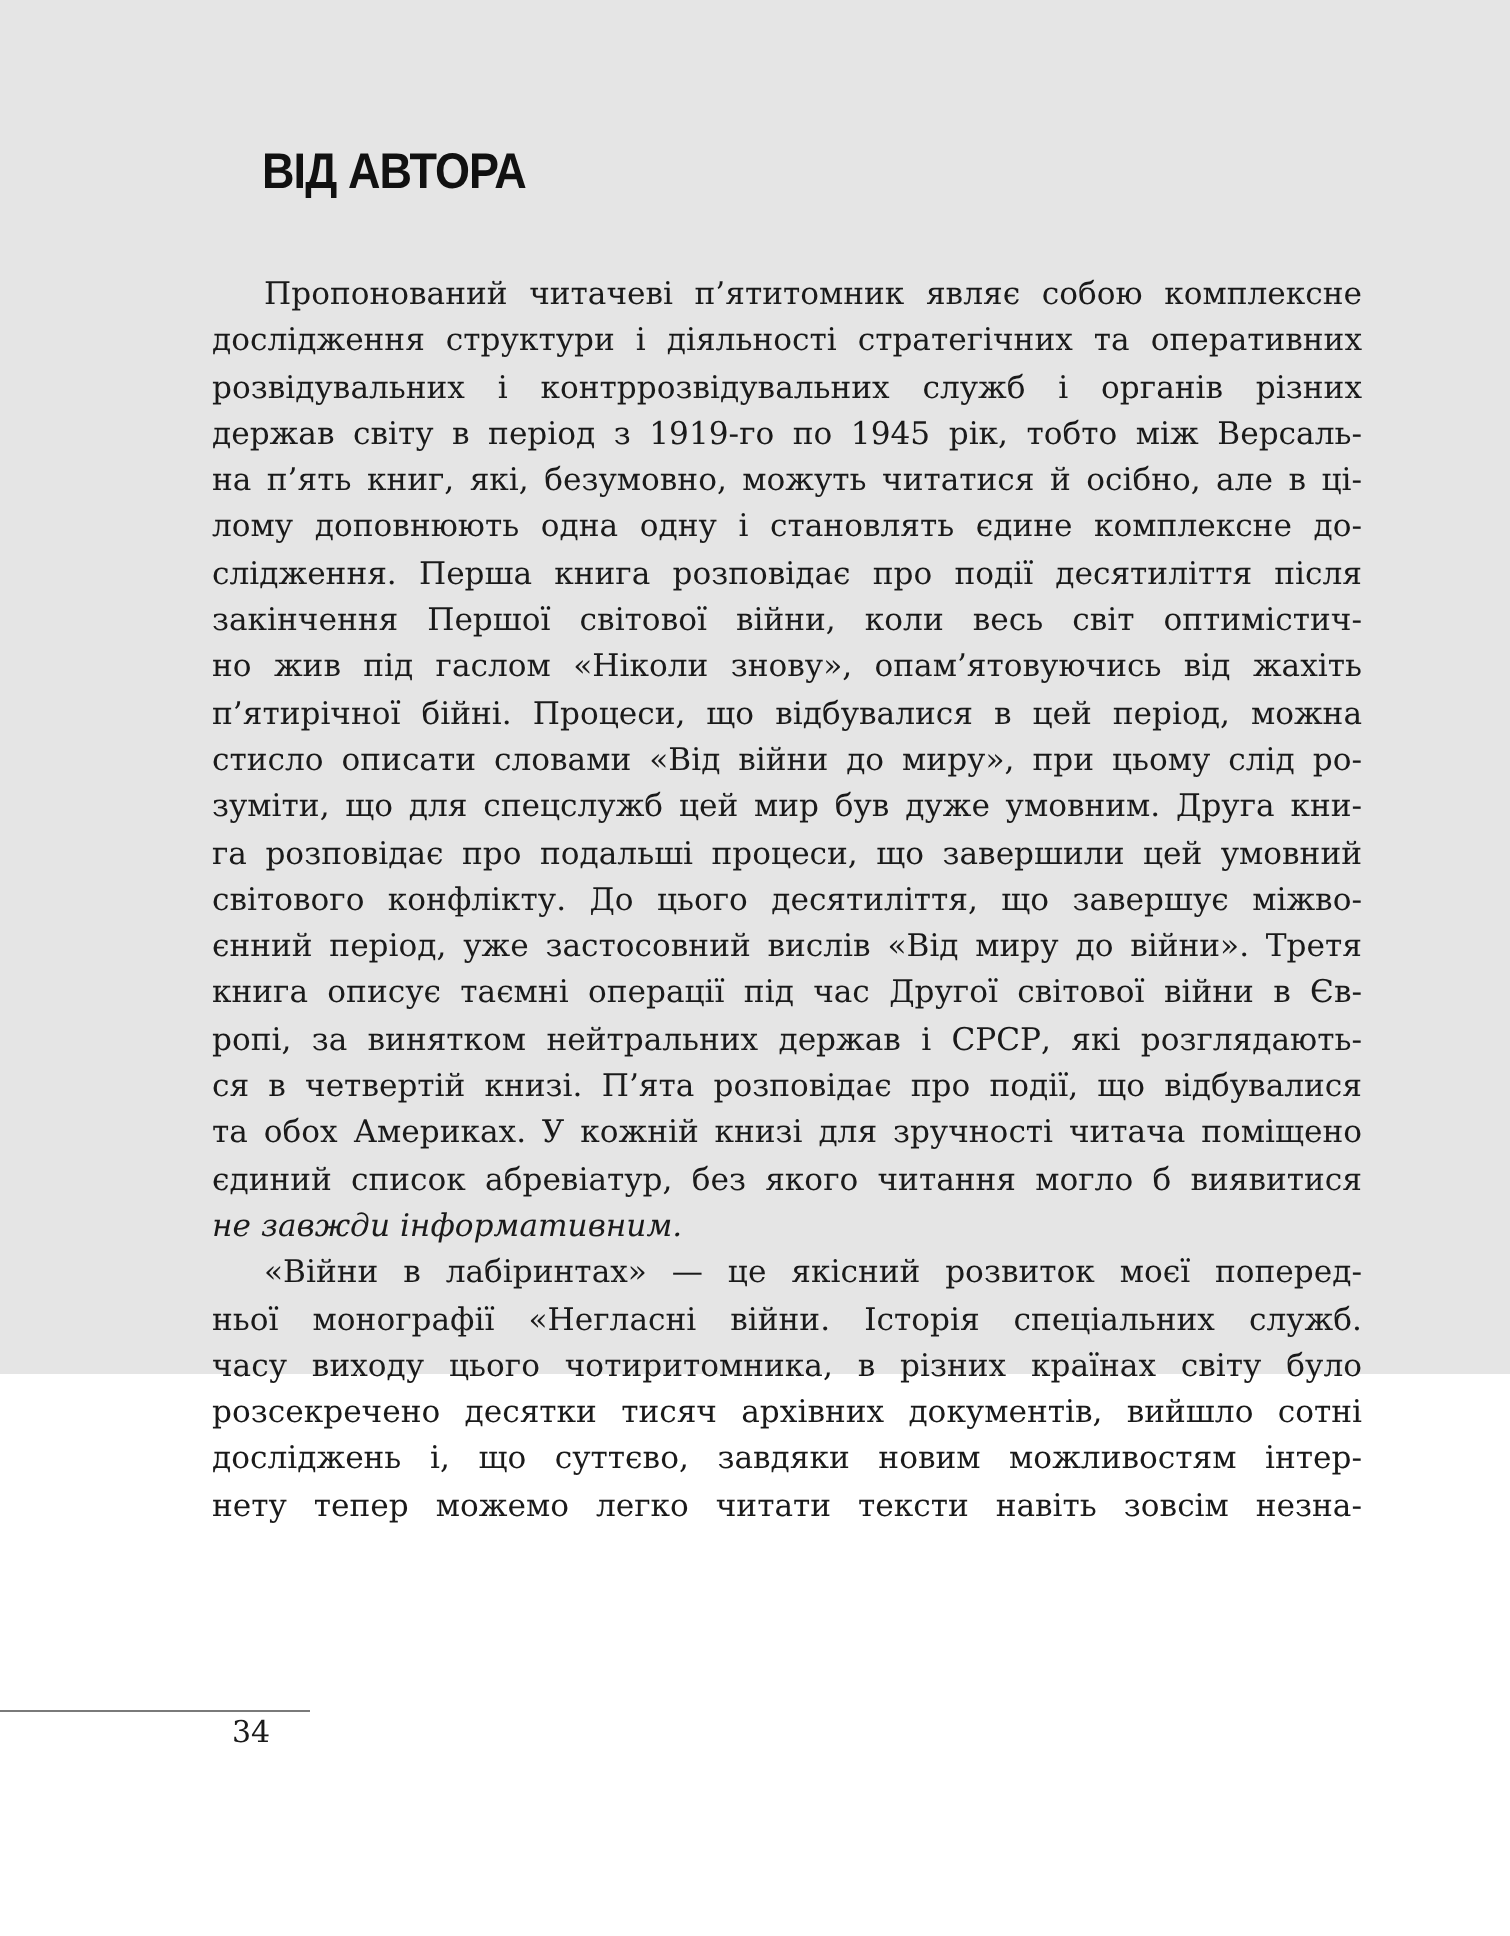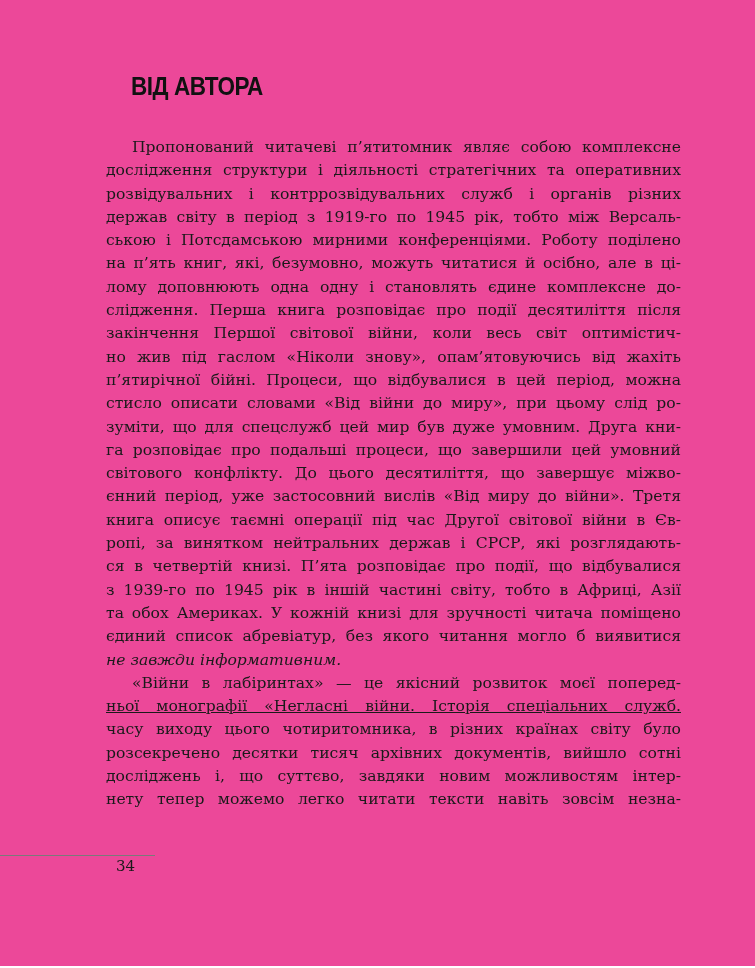--- a/index.html
+++ b/index.html
@@ -1,17 +1,17 @@
 <!DOCTYPE html>
 <html><head>
 <meta charset="utf-8">
 <style>
   html, body { margin: 0; padding: 0; background: #ffffff; }
   body { width: 755px; height: 968px; position: relative; overflow: hidden; }
-  .page { position: absolute; left: 0; top: 0; width: 755px; height: 966px; background: #ec4899; }
+  .page { position: absolute; left: 0; top: 0; width: 755px; height: 687px; background: #e5e5e5; }
   .heading {
     position: absolute; left: 131px; top: 72px;
     font-family: "Liberation Sans", sans-serif;
     font-weight: bold; font-size: 25px; letter-spacing: -0.5px;
     color: #111; margin: 0;
     transform: scaleX(0.9); transform-origin: left top;
   }
   .body-text {
     position: absolute; left: 106px; top: 136px; width: 575px;
     font-family: "DejaVu Serif", serif;
@@ -38,43 +38,41 @@
 
 <div class="page">
   <h1 class="heading">ВІД АВТОРА</h1>
 
   <div class="body-text" id="body">
       <div>
         <span class="line indent" style="display: block;">Пропонований читачеві п’ятитомник являє собою комплексне</span>
         <span class="line" style="display: block;">дослідження структури і діяльності стратегічних та оперативних</span>
         <span class="line" style="display: block;">розвідувальних і контррозвідувальних служб і органів різних</span>
         <span class="line" style="display: block;">держав світу в період з 1919-го по 1945 рік, тобто між Версаль-</span>
-        <span class="line" style="display: block;">ською і Потсдамською мирними конференціями. Роботу поділено</span>
         <span class="line" style="display: block;">на п’ять книг, які, безумовно, можуть читатися й осібно, але в ці-</span>
         <span class="line" style="display: block;">лому доповнюють одна одну і становлять єдине комплексне до-</span>
         <span class="line" style="display: block;">слідження. Перша книга розповідає про події десятиліття після</span>
         <span class="line" style="display: block;">закінчення Першої світової війни, коли весь світ оптимістич-</span>
         <span class="line" style="display: block;">но жив під гаслом «Ніколи знову», опам’ятовуючись від жахіть</span>
         <span class="line" style="display: block;">п’ятирічної бійні. Процеси, що відбувалися в цей період, можна</span>
         <span class="line" style="display: block;">стисло описати словами «Від війни до миру», при цьому слід ро-</span>
         <span class="line" style="display: block;">зуміти, що для спецслужб цей мир був дуже умовним. Друга кни-</span>
         <span class="line" style="display: block;">га розповідає про подальші процеси, що завершили цей умовний</span>
         <span class="line" style="display: block;">світового конфлікту. До цього десятиліття, що завершує міжво-</span>
         <span class="line" style="display: block;">єнний період, уже застосовний вислів «Від миру до війни». Третя</span>
         <span class="line" style="display: block;">книга описує таємні операції під час Другої світової війни в Єв-</span>
         <span class="line" style="display: block;">ропі, за винятком нейтральних держав і СРСР, які розглядають-</span>
         <span class="line" style="display: block;">ся в четвертій книзі. П’ята розповідає про події, що відбувалися</span>
-        <span class="line" style="display: block;">з 1939-го по 1945 рік в іншій частині світу, тобто в Африці, Азії</span>
         <span class="line" style="display: block;">та обох Америках. У кожній книзі для зручності читача поміщено</span>
         <span class="line" style="display: block;">єдиний список абревіатур, без якого читання могло б виявитися</span>
         <span class="line last" style="display: block; font-style: italic;">не завжди інформативним.</span>
       </div>
       <div>
         <span class="line indent" style="display: block;">«Війни в лабіринтах» — це якісний розвиток моєї поперед-</span>
-        <span class="line" style="display: block; text-decoration: underline;">ньої монографії «Негласні війни. Історія спеціальних служб.</span>
+        <span class="line" style="display: block;">ньої монографії «Негласні війни. Історія спеціальних служб.</span>
         <span class="line" style="display: block;">часу виходу цього чотиритомника, в різних країнах світу було</span>
         <span class="line" style="display: block;">розсекречено десятки тисяч архівних документів, вийшло сотні</span>
         <span class="line" style="display: block;">досліджень і, що суттєво, завдяки новим можливостям інтер-</span>
         <span class="line" style="display: block;">нету тепер можемо легко читати тексти навіть зовсім незна-</span>
       </div>
     </div>
 
   <div class="footer-rule"></div>
   <div class="page-number">34</div>
 </div>

